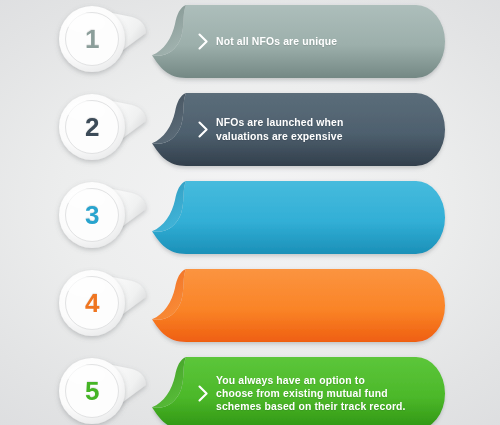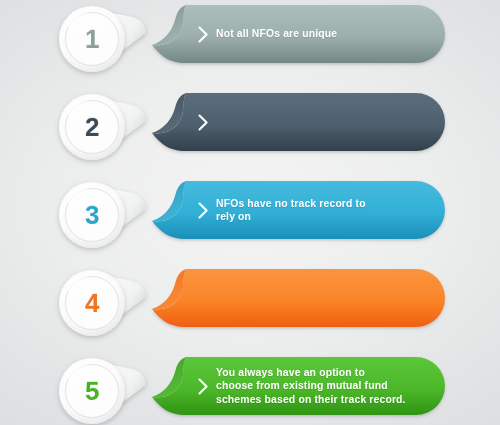--- a/index.html
+++ b/index.html
@@ -27,21 +27,21 @@
     left:0; right:0;
     height:68px;
   }
 
   
   .banner {
     position:absolute;
     left:150px;
     right:55px;
     top:0;
-    height:58px;
+    height:73px;
   }
 
   .banner-svg {
     position:absolute;
     inset:0;
     width:100%;
     height:100%;
     display:block;
     overflow:visible;
   }
@@ -176,20 +176,21 @@
               <feDropShadow dx="0" dy="1.6" stdDeviation="1.8" flood-color="#5a5f63" flood-opacity="0.30"></feDropShadow>
             </filter>
           </defs>
           <path filter="url(#sr1)" fill="url(#gr1)" d="M 36 0 L 266 0 A 29 29 0 0 1 266 58 L 36 58 C 18 58 10 50 2 40 C 16 42 26 36 31 26 C 35 16 32 7 36 0 Z"></path>
           <path fill="url(#tr1)" opacity="0.92" d="M 36 0 C 32 7 35 16 31 26 C 26 36 16 42 2 40 C 14 36 22 26 25 15 C 27 7 30 2 36 0 Z"></path>
         </svg>
         <div class="banner-content">
           <svg class="chev" viewBox="0 0 11 17">
             <path d="M 1.5 1.5 L 8.6 8.5 L 1.5 15.5" fill="none" stroke="#ffffff" stroke-width="2.1" stroke-linecap="round" stroke-linejoin="round"></path>
           </svg>
+          <div class="btext">NFOs are launched when<br>valuations are expensive</div>
         </div>
       </div>
       <div class="bubble">
         <svg class="bubble-svg" viewBox="0 0 120 72">
           <defs>
             <radialGradient id="bgr1" cx="38%" cy="30%" r="80%">
               <stop offset="0%" stop-color="#ffffff"></stop>
               <stop offset="62%" stop-color="#fbfbfb"></stop>
               <stop offset="100%" stop-color="#e6e7e8"></stop>
             </radialGradient>
@@ -224,26 +225,20 @@
               <stop offset="0%" stop-color="#1b90b8"></stop>
               <stop offset="100%" stop-color="#32afd6"></stop>
             </linearGradient>
             <filter id="sr2" x="-20%" y="-30%" width="150%" height="180%">
               <feDropShadow dx="0" dy="1.6" stdDeviation="1.8" flood-color="#5a5f63" flood-opacity="0.30"></feDropShadow>
             </filter>
           </defs>
           <path filter="url(#sr2)" fill="url(#gr2)" d="M 36 0 L 266 0 A 29 29 0 0 1 266 58 L 36 58 C 18 58 10 50 2 40 C 16 42 26 36 31 26 C 35 16 32 7 36 0 Z"></path>
           <path fill="url(#tr2)" opacity="0.92" d="M 36 0 C 32 7 35 16 31 26 C 26 36 16 42 2 40 C 14 36 22 26 25 15 C 27 7 30 2 36 0 Z"></path>
         </svg>
-        <div class="banner-content">
-          <svg class="chev" viewBox="0 0 11 17">
-            <path d="M 1.5 1.5 L 8.6 8.5 L 1.5 15.5" fill="none" stroke="#ffffff" stroke-width="2.1" stroke-linecap="round" stroke-linejoin="round"></path>
-          </svg>
-          <div class="btext">NFOs have no track record to<br>rely on</div>
-        </div>
       </div>
       <div class="bubble">
         <svg class="bubble-svg" viewBox="0 0 120 72">
           <defs>
             <radialGradient id="bgr2" cx="38%" cy="30%" r="80%">
               <stop offset="0%" stop-color="#ffffff"></stop>
               <stop offset="62%" stop-color="#fbfbfb"></stop>
               <stop offset="100%" stop-color="#e6e7e8"></stop>
             </radialGradient>
             <linearGradient id="tgr2" x1="0" y1="0" x2="1" y2="0.7">

